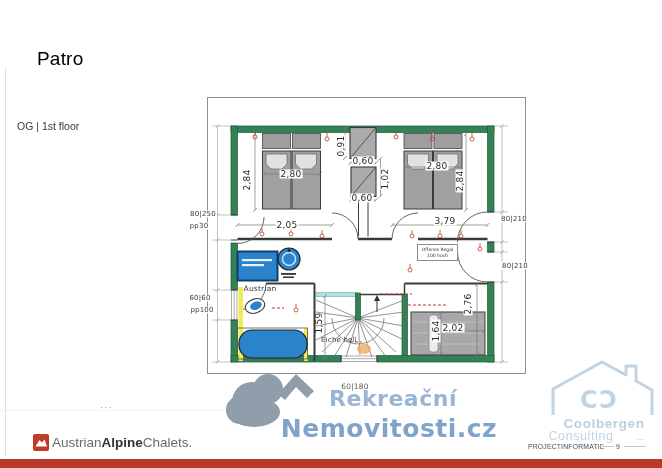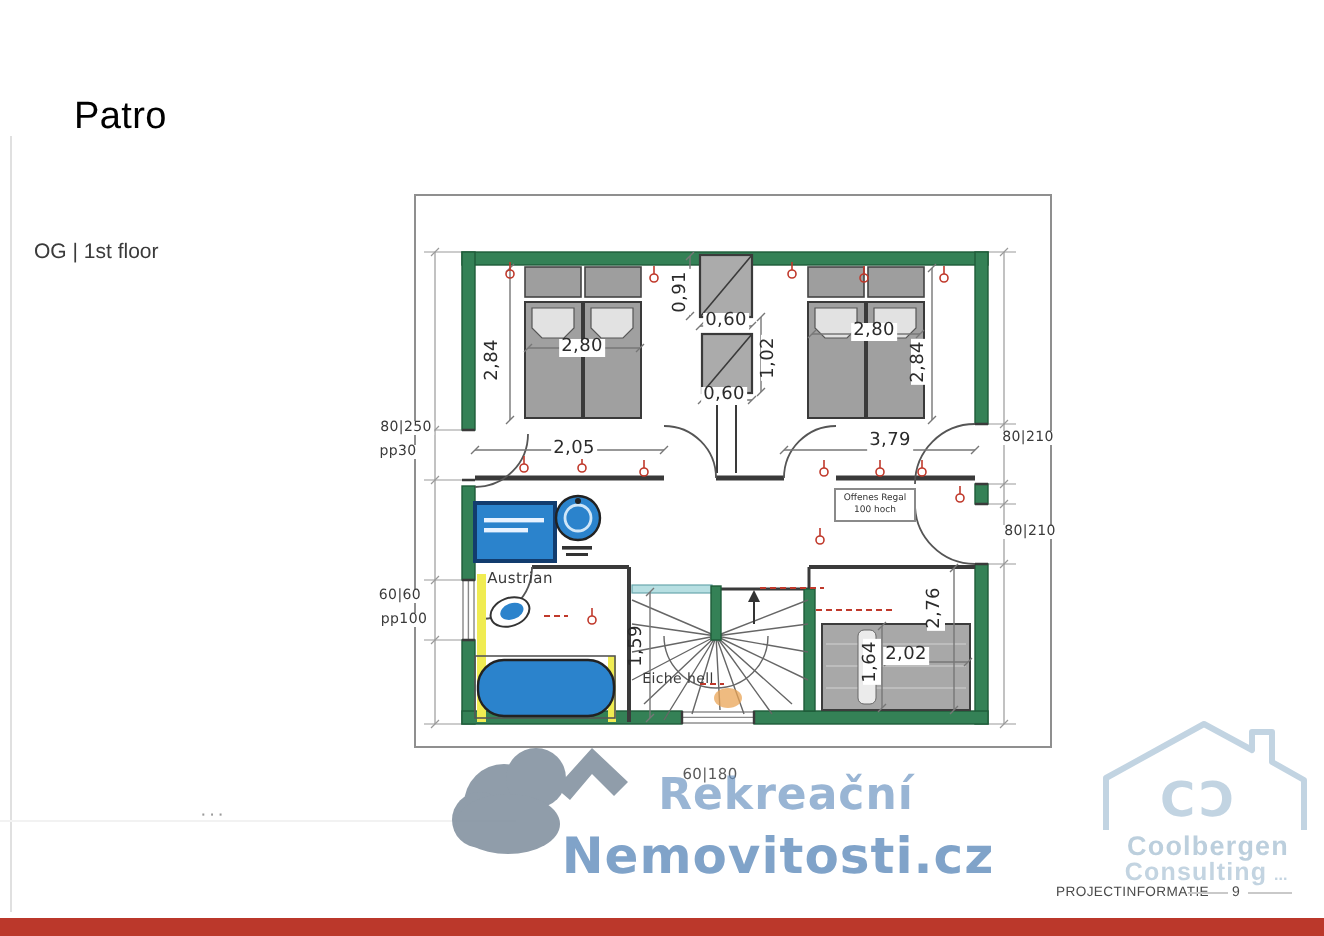--- a/index.html
+++ b/index.html
@@ -23,22 +23,22 @@
   .shelf-box div{font-family:"DejaVu Sans",sans-serif;font-size:4.5px;line-height:1.2;color:#333;white-space:nowrap;}
   .wm-text{position:absolute;transform:translate(-50%,-50%);font-weight:bold;white-space:nowrap;
            font-family:"DejaVu Sans",sans-serif;}
   .wm1{left:393px;top:398px;font-size:22px;color:rgba(104,146,192,0.68);letter-spacing:.5px;}
   .wm2{left:389px;top:428px;font-size:25px;color:rgba(96,140,188,0.8);letter-spacing:.5px;}
   .aac{left:33px;top:434px;display:flex;align-items:center;gap:3px;}
   .aac-text{font-size:13.5px;line-height:17px;color:#6a6a6a;}
   .aac-text b{color:#333;}
   .cb-name{left:604px;top:423px;transform:translate(-50%,-50%);position:absolute;font-size:13.5px;
            font-weight:bold;color:#bccfdd;letter-spacing:.6px;white-space:nowrap;}
-  .cb-sub{left:598px;top:436px;transform:translate(-50%,-50%);position:absolute;font-size:12.5px;
-          font-weight:bold;color:#c3d4e1;letter-spacing:.6px;white-space:nowrap;}
+  .cb-sub{left:581px;top:436px;transform:translate(-50%,-50%);position:absolute;font-size:12.5px;
+          font-weight:normal;color:#c3d4e1;letter-spacing:.6px;white-space:nowrap;}
   .cb-suffix{left:637px;top:433px;position:absolute;font-size:8px;font-weight:bold;color:#c3d4e1;}
   .proj-info{left:528px;top:443px;position:absolute;font-size:6.8px;color:#4a4a4a;letter-spacing:.2px;}
   .page-num{left:616px;top:442.5px;position:absolute;font-size:7px;color:#4a4a4a;}
   .hr-thin{position:absolute;height:1px;background:#c9c9c9;}
   .red-bar{left:0;top:458.5px;width:662px;height:9.5px;background:#bb382b;}
 </style>
 </head>
 <body>
 
 <div class="stage">
@@ -285,20 +285,27 @@
       <circle cx="30" cy="38" r="20"></circle>
       <circle cx="46" cy="25" r="15"></circle>
       <circle cx="18" cy="46" r="14"></circle>
       <ellipse cx="32" cy="48" rx="26" ry="15"></ellipse>
       <polygon points="56,30 74,10 92,27 85,34 74,23 63,36"></polygon>
     </g>
   </svg>
   <div class="wm-text wm1">Rekreační</div>
   <div class="wm-text wm2">Nemovitosti.cz</div>
 
+  <div class="abs aac">
+    <svg width="16" height="17" viewBox="0 0 16 17">
+      <rect x="0" y="0" width="16" height="17" rx="2" fill="#c0392b"></rect>
+      <polygon points="2.5,12.5 6.5,6 9,8.5 11.5,5.5 14,12.5" fill="#ffffff"></polygon>
+    </svg>
+    <div class="aac-text"><span>Austrian</span><b>Alpine</b><span>Chalets.</span></div>
+  </div>
 
   <svg class="abs" style="left:540px;top:355px" width="122" height="62" viewBox="540 355 122 62">
     <path d="M553,415 V389 L602,362 L626,375 V366 H636 V381 L652,390 V415" fill="none" stroke="#c2d4e2" stroke-width="3" stroke-linejoin="round"></path>
     <text x="580" y="408" font-family="DejaVu Sans, sans-serif" font-size="24" font-weight="bold" fill="#c2d4e2" letter-spacing="2">CƆ</text>
   </svg>
   <div class="cb-name">Coolbergen</div>
   <div class="cb-sub">Consulting</div>
   <div class="cb-suffix">...</div>
 
   <div class="proj-info">PROJECTINFORMATIE</div>

